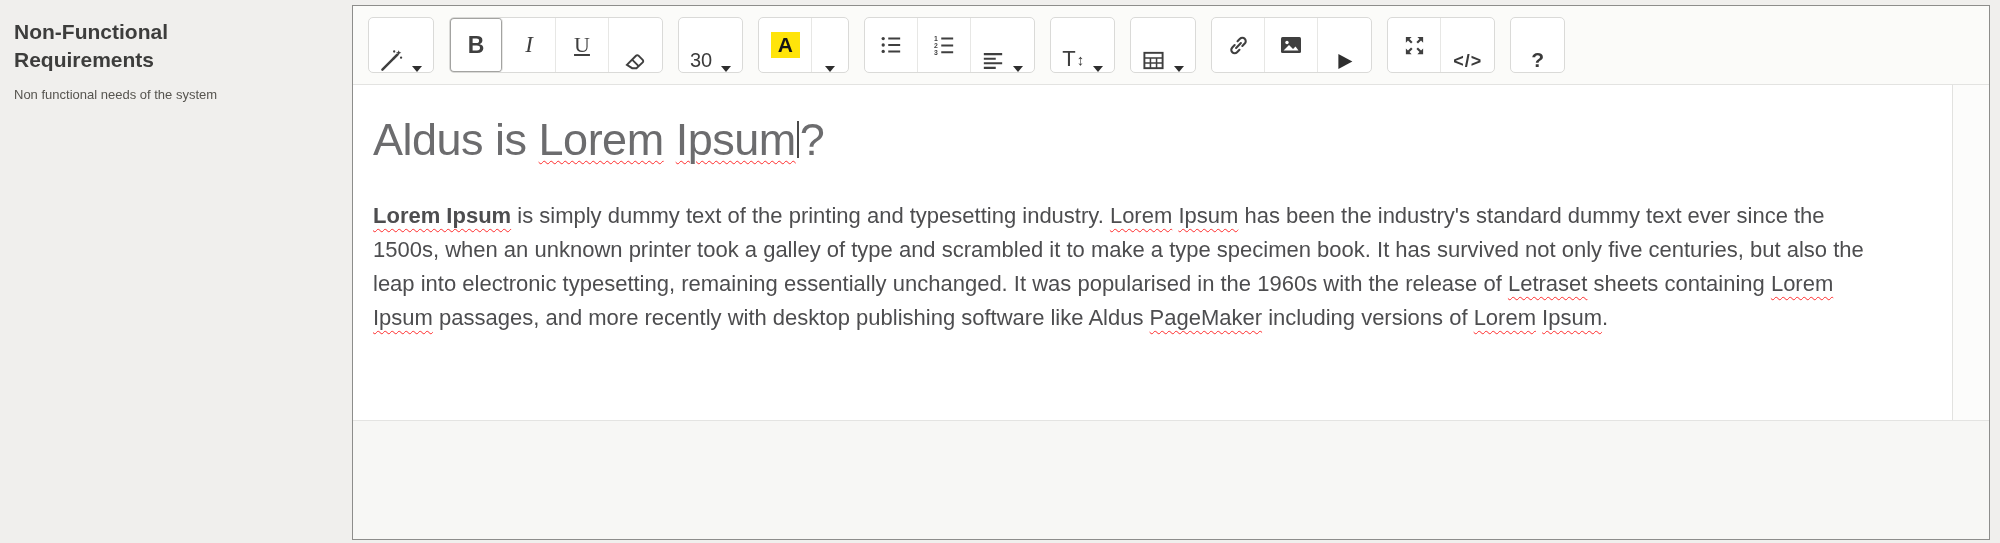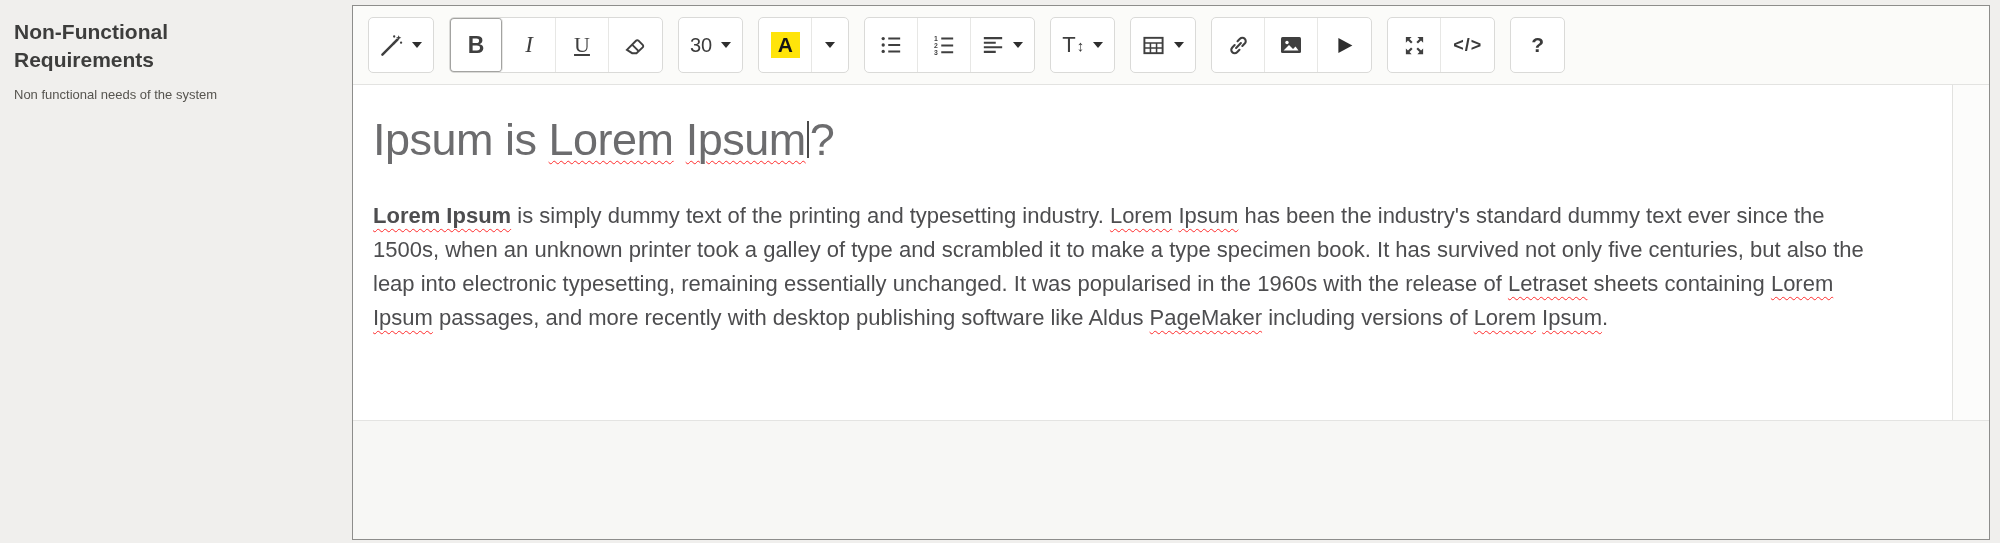--- a/index.html
+++ b/index.html
@@ -31,21 +31,21 @@
   }
   .btn-group{
     display:flex;align-items:stretch;height:54px;
     background:#fff;border:1px solid #dadad8;border-radius:5px;
   }
   .btn{
     display:flex;align-items:center;justify-content:center;
     min-width:53px;padding:0 11px;box-sizing:border-box;
     border-right:1px solid #e7e7e5;color:#3f3f3f;
   }
-  .btn:last-child{border-right:none;}
+  .btn:last-child{border-right:none;align-items:flex-end;}
   .btn.active{box-shadow:inset 0 0 0 1px #a3a3a1;border-radius:4px;}
   .btn.caret-cell{min-width:36px;padding:0 9px;}
   .caret{
     width:0;height:0;border-left:5px solid transparent;border-right:5px solid transparent;
     border-top:6px solid #2e2e2e;display:inline-block;
   }
   .btn .icon + .caret, .btn .tool-label + .caret{margin-left:9px;}
   .icon{display:flex;align-items:center;justify-content:center;}
   .bold-label{font-weight:700;font-size:23px;}
   .italic-label{font-family:"Liberation Serif",serif;font-style:italic;font-size:23px;}
@@ -251,20 +251,20 @@
 
     <div class="btn-group">
       <button class="btn">
         <span class="help-label">?</span>
       </button>
     </div>
 
   </div>
 
   <div class="content">
-    <h2 class="doc-heading"><span>Ipsum is </span><span class="misspell">Lorem</span><span> </span><span class="misspell">Ipsum</span><span class="text-caret"></span><span>?</span></h2>
+    <h2 class="doc-heading"><span>Aldus is </span><span class="misspell">Lorem</span><span> </span><span class="misspell">Ipsum</span><span class="text-caret"></span><span>?</span></h2>
     <p class="doc-paragraph"><span class="seg-bold misspell">Lorem Ipsum</span><span> is simply dummy text of the printing and typesetting industry. </span><span class="misspell">Lorem</span><span> </span><span class="misspell">Ipsum</span><span> has been the industry's standard dummy text ever since the 1500s, when an unknown printer took a galley of type and scrambled it to make a type specimen book. It has survived not only five centuries, but also the leap into electronic typesetting, remaining essentially unchanged. It was popularised in the 1960s with the release of </span><span class="misspell">Letraset</span><span> sheets containing </span><span class="misspell">Lorem Ipsum</span><span> passages, and more recently with desktop publishing software like Aldus </span><span class="misspell">PageMaker</span><span> including versions of </span><span class="misspell">Lorem</span><span> </span><span class="misspell">Ipsum</span><span>.</span></p>
     <div class="scroll-track"></div>
   </div>
 
   <div class="statusbar-area"></div>
 
 </div>
 
 </body></html>

